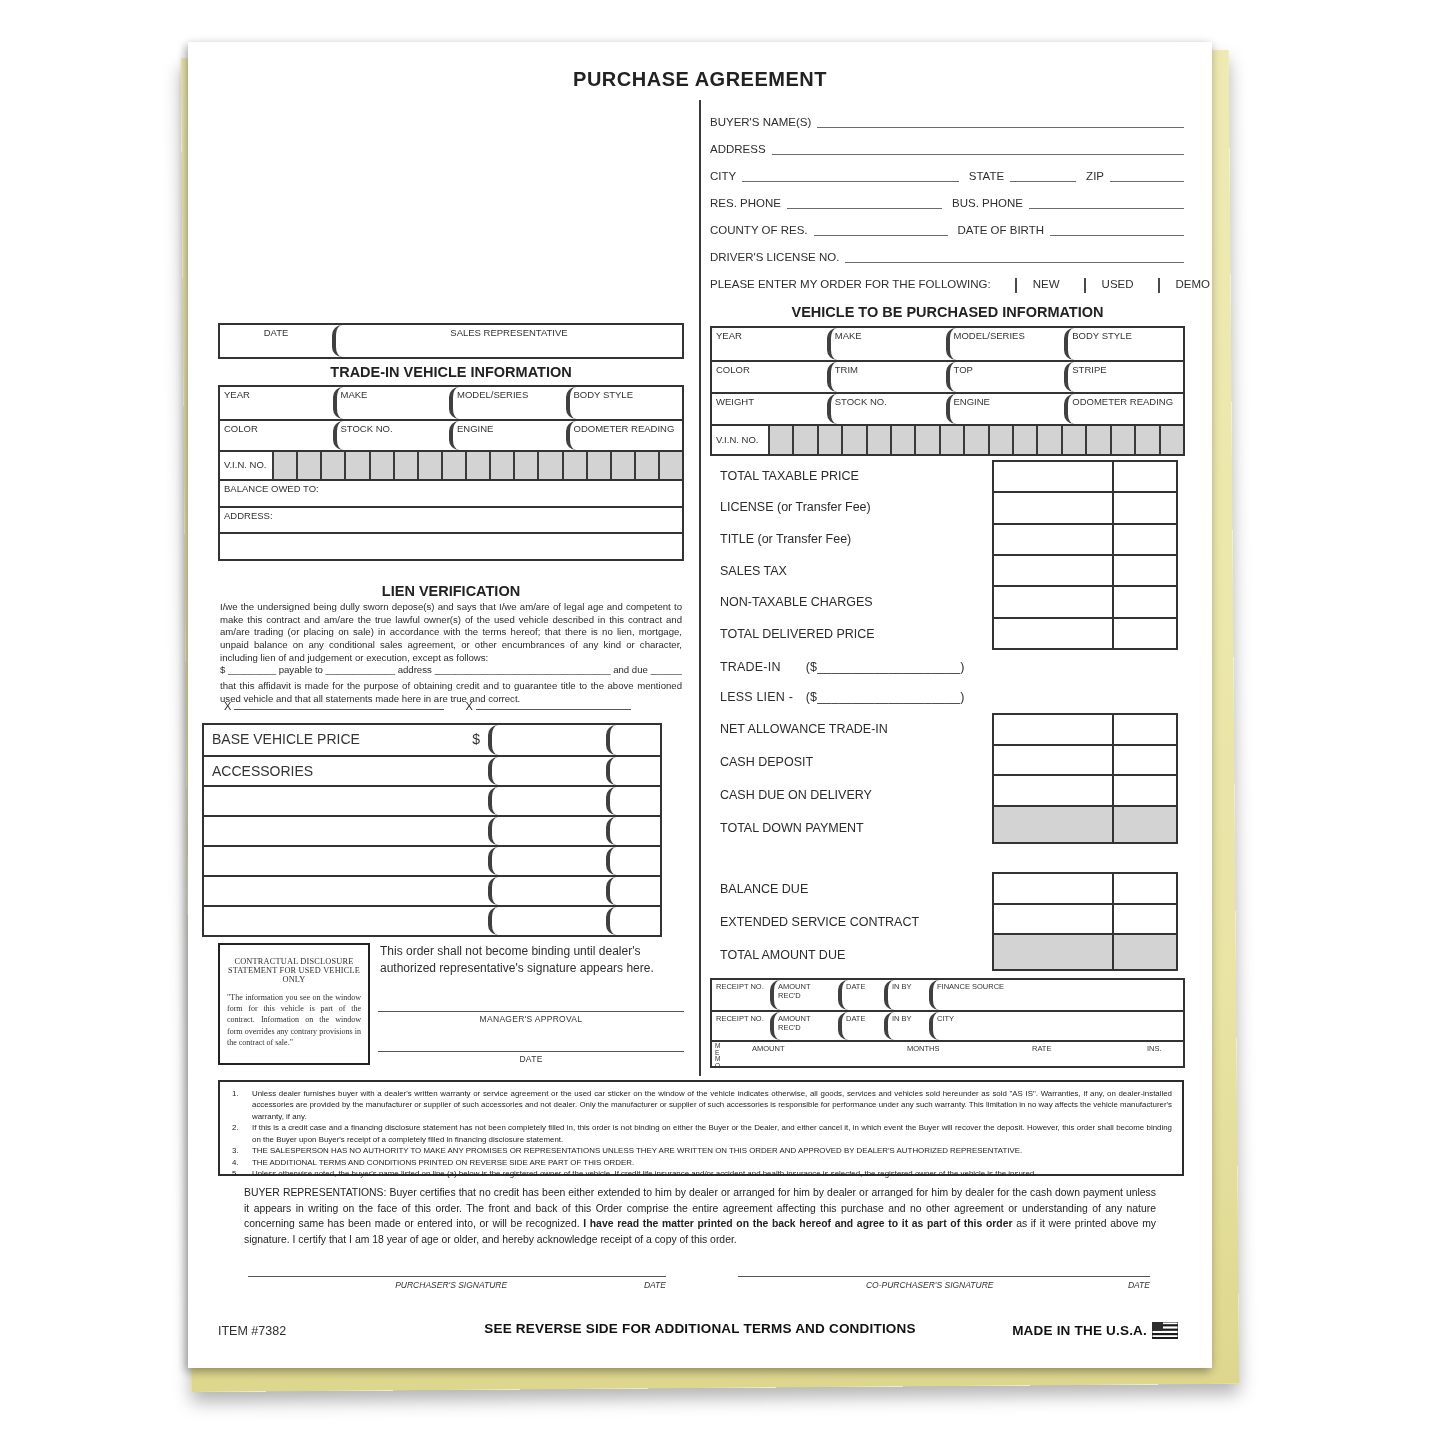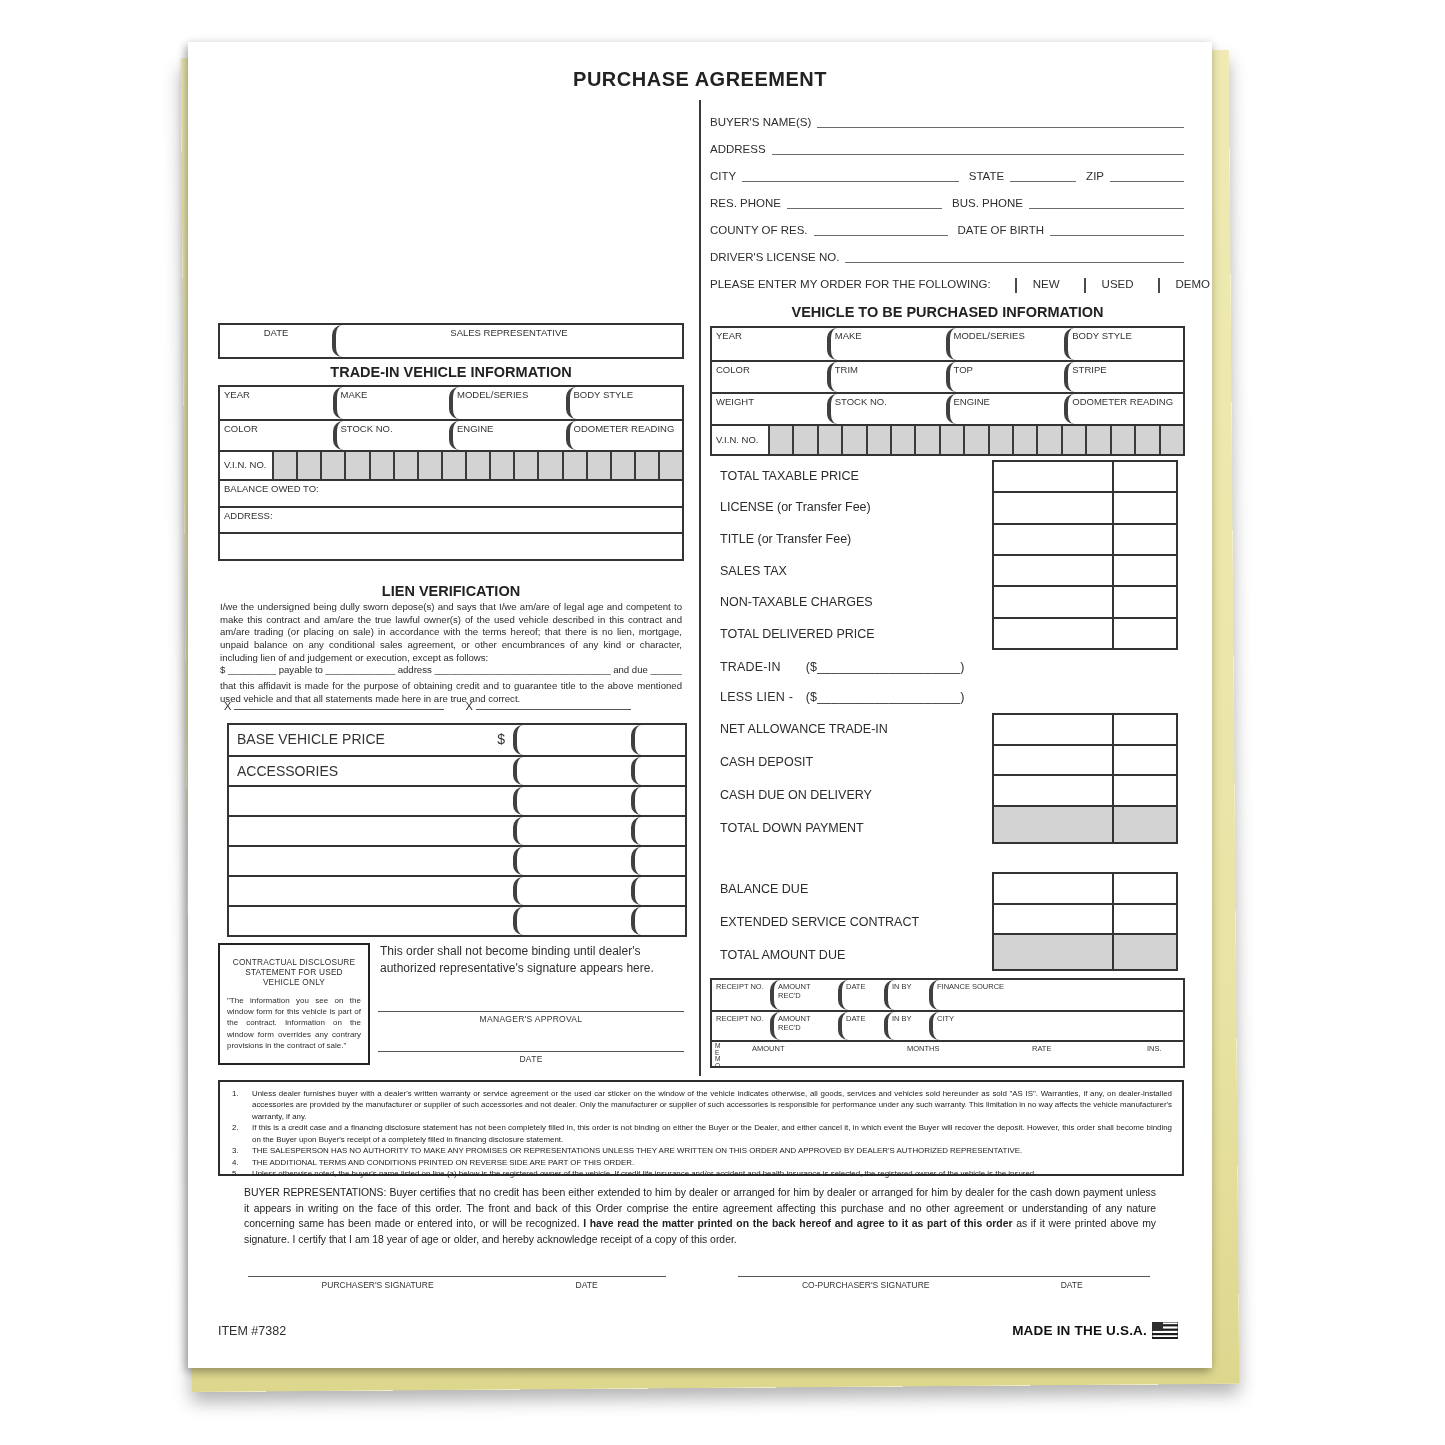--- a/index.html
+++ b/index.html
@@ -34,32 +34,32 @@
   .pbrow{display:flex;flex:1;}
   .pbrow + .pbrow{border-top:2px solid #333;}
   .pbamt{flex:1.9;}
   .pbcents{flex:1;border-left:2px solid #333;}
   .plabels{position:absolute;display:flex;flex-direction:column;justify-content:space-around;font-size:12.5px;color:#2b2b2b;white-space:nowrap;}
   .tline{position:absolute;font-size:12.5px;white-space:nowrap;letter-spacing:.2px;}
   
   .para{font-size:9.6px;line-height:1.32;text-align:justify;color:#2b2b2b;}
   .xline{border-bottom:1px solid #555;display:inline-block;height:12px;}
   
-  .disc{border:2.5px solid #222;box-sizing:border-box;padding:12px 7px 4px 7px;}
+  .disc{border:2.5px solid #222;box-sizing:border-box;padding:12px 7px 4px 7px;font-family:Liberation Serif, serif;}
   .disc h5{margin:0 0 8px 0;font-size:8.3px;font-weight:normal;text-align:center;letter-spacing:.2px;}
   .disc p{margin:0;font-size:8px;line-height:1.4;text-align:justify;}
   .uline{border-bottom:1px solid #555;}
   .slabel{font-size:8.5px;text-align:center;color:#333;padding-top:2px;letter-spacing:.3px;}
   
   .terms{border:2px solid #2c2c2c;box-sizing:border-box;padding:6px 10px 3px 8px;background:#fff;}
   .term{display:flex;font-size:7.9px;line-height:1.45;color:#222;}
   .tn{width:20px;flex:none;padding-left:4px;}
   .tt{flex:1;text-align:justify;}
   .reps{font-size:10.4px;line-height:1.5;text-align:justify;color:#222;}
-  .sigl{font-size:8.5px;text-align:center;padding-top:3px;color:#333;}
+  .sigl{font-size:8.5px;text-align:right;padding-top:3px;color:#333;font-style:italic;}
   .footer-b{font-weight:bold;font-size:13.5px;letter-spacing:.2px;color:#111;}
   .memo{position:absolute;left:3px;top:1px;font-size:6.5px;line-height:1.02;color:#333;}
   .r3lbl{position:absolute;top:2px;font-size:7.5px;color:#333;}
 </style>
 </head>
 <body>
 
 <div class="scene">
   <div class="sheet-yellow"></div>
   <div class="sheet">
@@ -331,21 +331,21 @@
       <div class="para" style="white-space:nowrap;overflow:hidden;">$ _________ payable to _____________ address _________________________________ and due ______(date);</div>
       <div class="para" style="margin-top:3px;">that this affidavit is made for the purpose of obtaining credit and to guarantee title to the above mentioned used vehicle and that all statements made here in are true and correct.</div>
     </div>
     <div class="abs" style="left:36px;top:655px;width:440px;font-size:11px;">
       <span>X</span>
       <span class="xline" style="width:210px;"></span>
       <span style="margin-left:18px;">X</span>
       <span class="xline" style="width:155px;"></span>
     </div>
 
-    <div class="tbl" style="left:39px;top:681px;width:460px;">
+    <div class="tbl" style="left:14px;top:681px;width:460px;">
       <div class="trow" style="height:30px;">
         <div class="tcell" style="width:284px;font-size:14px;padding:6px 8px;display:flex;">
           <span>BASE VEHICLE PRICE</span>
           <span style="margin-left:auto;">$</span>
         </div>
         <div class="tcell" style="width:118px;"></div>
         <div class="tcell q"></div>
       </div>
       <div class="trow" style="height:30px;">
         <div class="tcell" style="width:284px;font-size:14px;padding:6px 8px;">ACCESSORIES</div>
@@ -429,20 +429,21 @@
     </div>
     <div class="abs" style="left:550px;top:1233px;width:412px;">
       <div class="uline" style="height:1px;"></div>
       <div style="display:flex;">
         <div class="sigl" style="width:62%;">CO-PURCHASER'S SIGNATURE</div>
         <div class="sigl" style="width:38%;">DATE</div>
       </div>
     </div>
 
     <div class="abs" style="left:30px;top:1282px;font-size:12.5px;">ITEM #7382</div>
+    <div class="abs footer-b" style="left:0;top:1279px;width:100%;text-align:center;">SEE REVERSE SIDE FOR ADDITIONAL TERMS AND CONDITIONS</div>
     <div class="abs" style="right:34px;top:1280px;display:flex;align-items:center;">
       <span class="footer-b">MADE IN THE U.S.A.</span>
       <svg width="26" height="17" style="margin-left:5px;" viewBox="0 0 26 17">
         <rect x="0" y="0" width="26" height="17" fill="#ffffff" stroke="#222" stroke-width="1"></rect>
         <rect x="0" y="2.2" width="26" height="2.2" fill="#1a1a1a"></rect>
         <rect x="0" y="6.6" width="26" height="2.2" fill="#1a1a1a"></rect>
         <rect x="0" y="11" width="26" height="2.2" fill="#1a1a1a"></rect>
         <rect x="0" y="15" width="26" height="2" fill="#1a1a1a"></rect>
         <rect x="0" y="0" width="11" height="8.8" fill="#2e2e2e"></rect>
       </svg>

